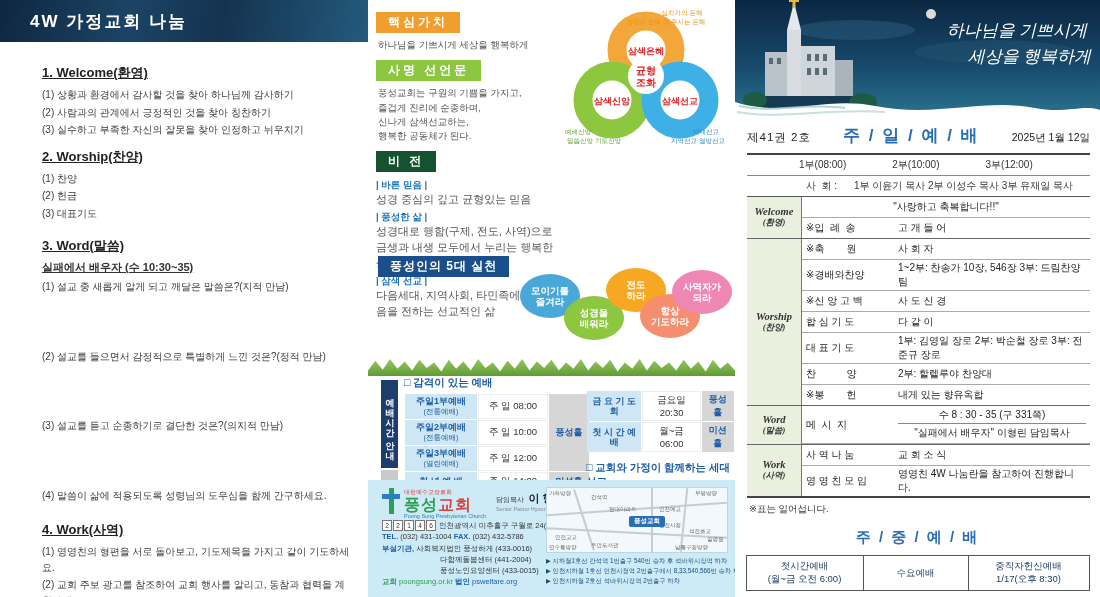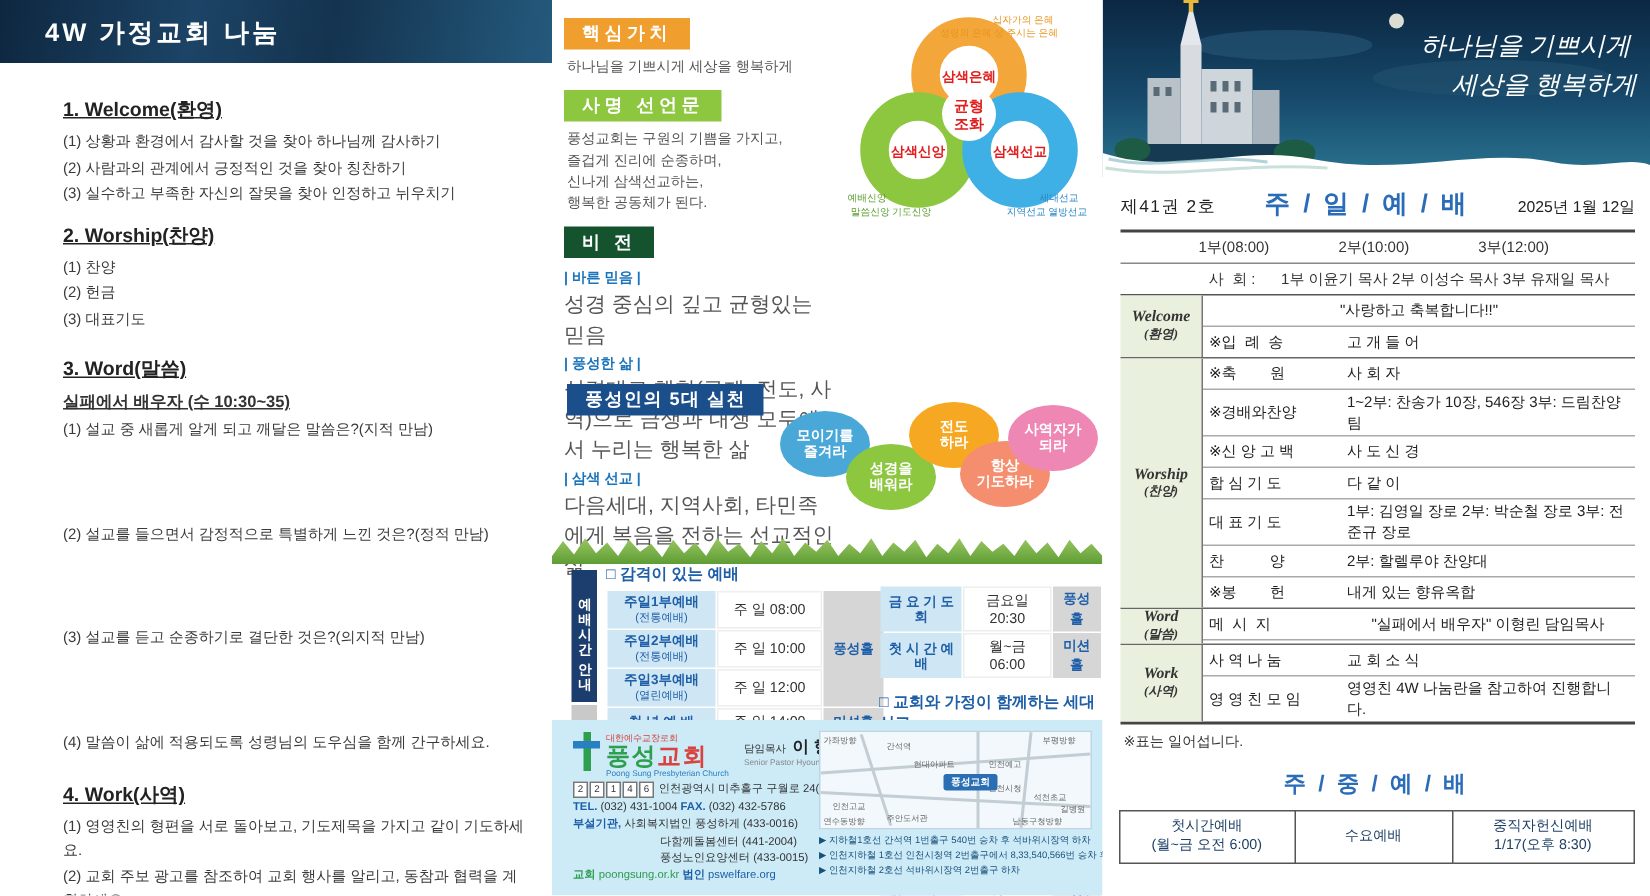--- a/index.html
+++ b/index.html
@@ -23,21 +23,21 @@
        padding:2px 12px;letter-spacing:3px;margin:0 0 4px 0;}
   .tag::before{content:"";position:absolute;left:-5px;top:-4px;width:100%;height:10px;
        background:#3c3c3c;transform:skewX(-25deg);z-index:-1;}
   .tag.orange{background:#f09e2e;}
   .tag.green{background:#8dc63f;}
   .tag.blue{background:#14532d;}
   .tag.navy{background:#1b4f8c;letter-spacing:1px;}
   .mp-col{position:absolute;left:8px;top:12px;width:180px;}
   .mp-text{font-size:9.5px;color:#555;line-height:1.5;margin:1px 0 8px 2px;}
   .vkey{color:#1b75bc;font-weight:bold;font-size:9.5px;margin-top:3px;}
-  .vval{font-size:14px;color:#555;line-height:1.45;}
+  .vval{font-size:11px;color:#555;line-height:1.45;}
   .diagram{position:absolute;left:192px;top:6px;}
   .practices{position:relative;height:62px;}
   .oval{position:absolute;width:60px;height:44px;border-radius:50%;display:flex;align-items:center;
         justify-content:center;text-align:center;color:#fff;font-weight:bold;font-size:9.5px;
         line-height:1.2;white-space:pre-line;}
   .grass{height:18px;margin-top:40px;background:linear-gradient(#9cc964,#5e9c34);
          clip-path:polygon(0 70%,2% 15%,4% 65%,6% 5%,8% 60%,10% 20%,12% 70%,14% 10%,16% 55%,18% 25%,
          20% 75%,22% 10%,24% 60%,26% 20%,28% 70%,30% 5%,32% 55%,34% 25%,36% 75%,38% 15%,40% 60%,
          42% 5%,44% 70%,46% 20%,48% 55%,50% 10%,52% 70%,54% 25%,56% 60%,58% 5%,60% 70%,62% 20%,
          64% 55%,66% 10%,68% 75%,70% 25%,72% 60%,74% 5%,76% 70%,78% 15%,80% 55%,82% 25%,84% 70%,
@@ -456,20 +456,21 @@
     </div>
     <div class="osec">
       <div class="olabel">
         <span class="en">Word</span>
         <span class="kr">(말씀)</span>
       </div>
       <div class="orows">
         <div class="msgrow">
           <span class="k">메  시  지</span>
           <div class="msgcol">
+            <div class="l1">수 8 : 30 - 35 (구 331쪽)</div>
             <div class="l2">"실패에서 배우자"   이형린 담임목사</div>
           </div>
         </div>
       </div>
     </div>
     <div class="osec">
       <div class="olabel">
         <span class="en">Work</span>
         <span class="kr">(사역)</span>
       </div>

